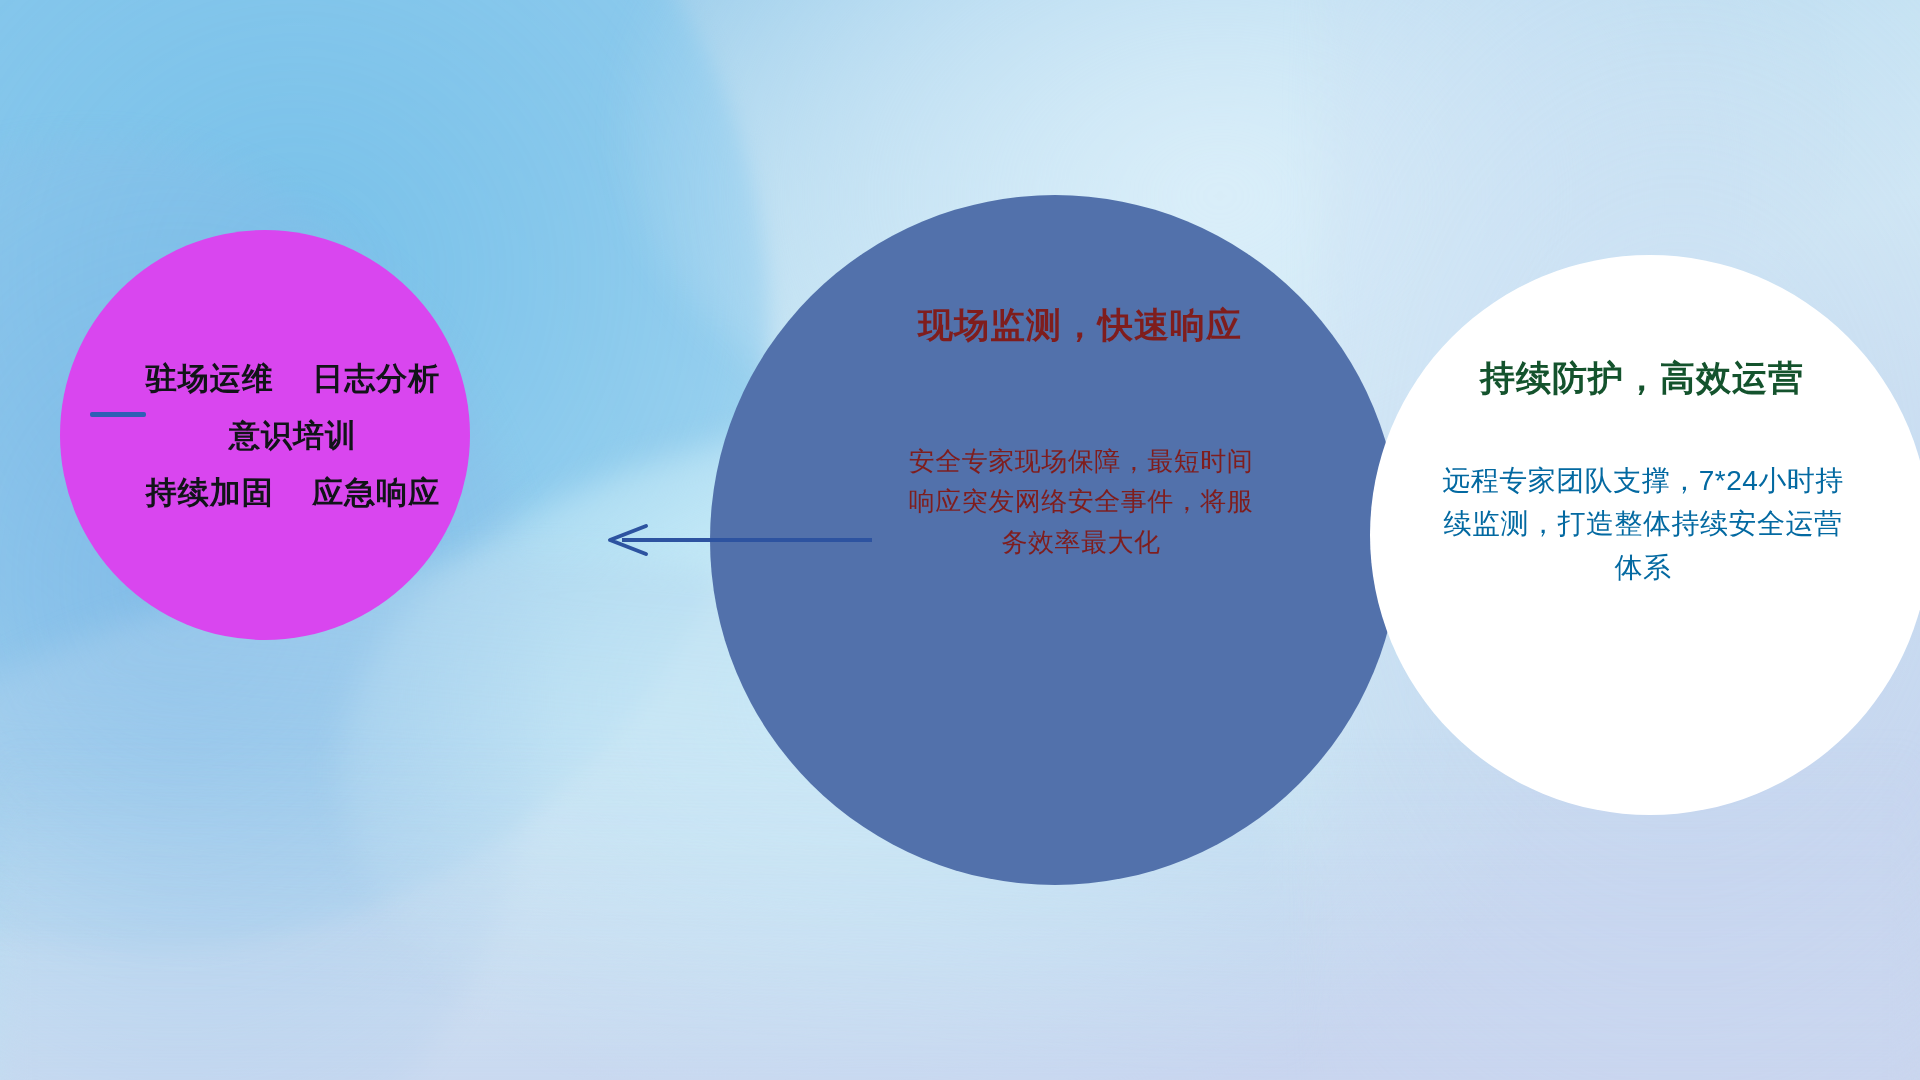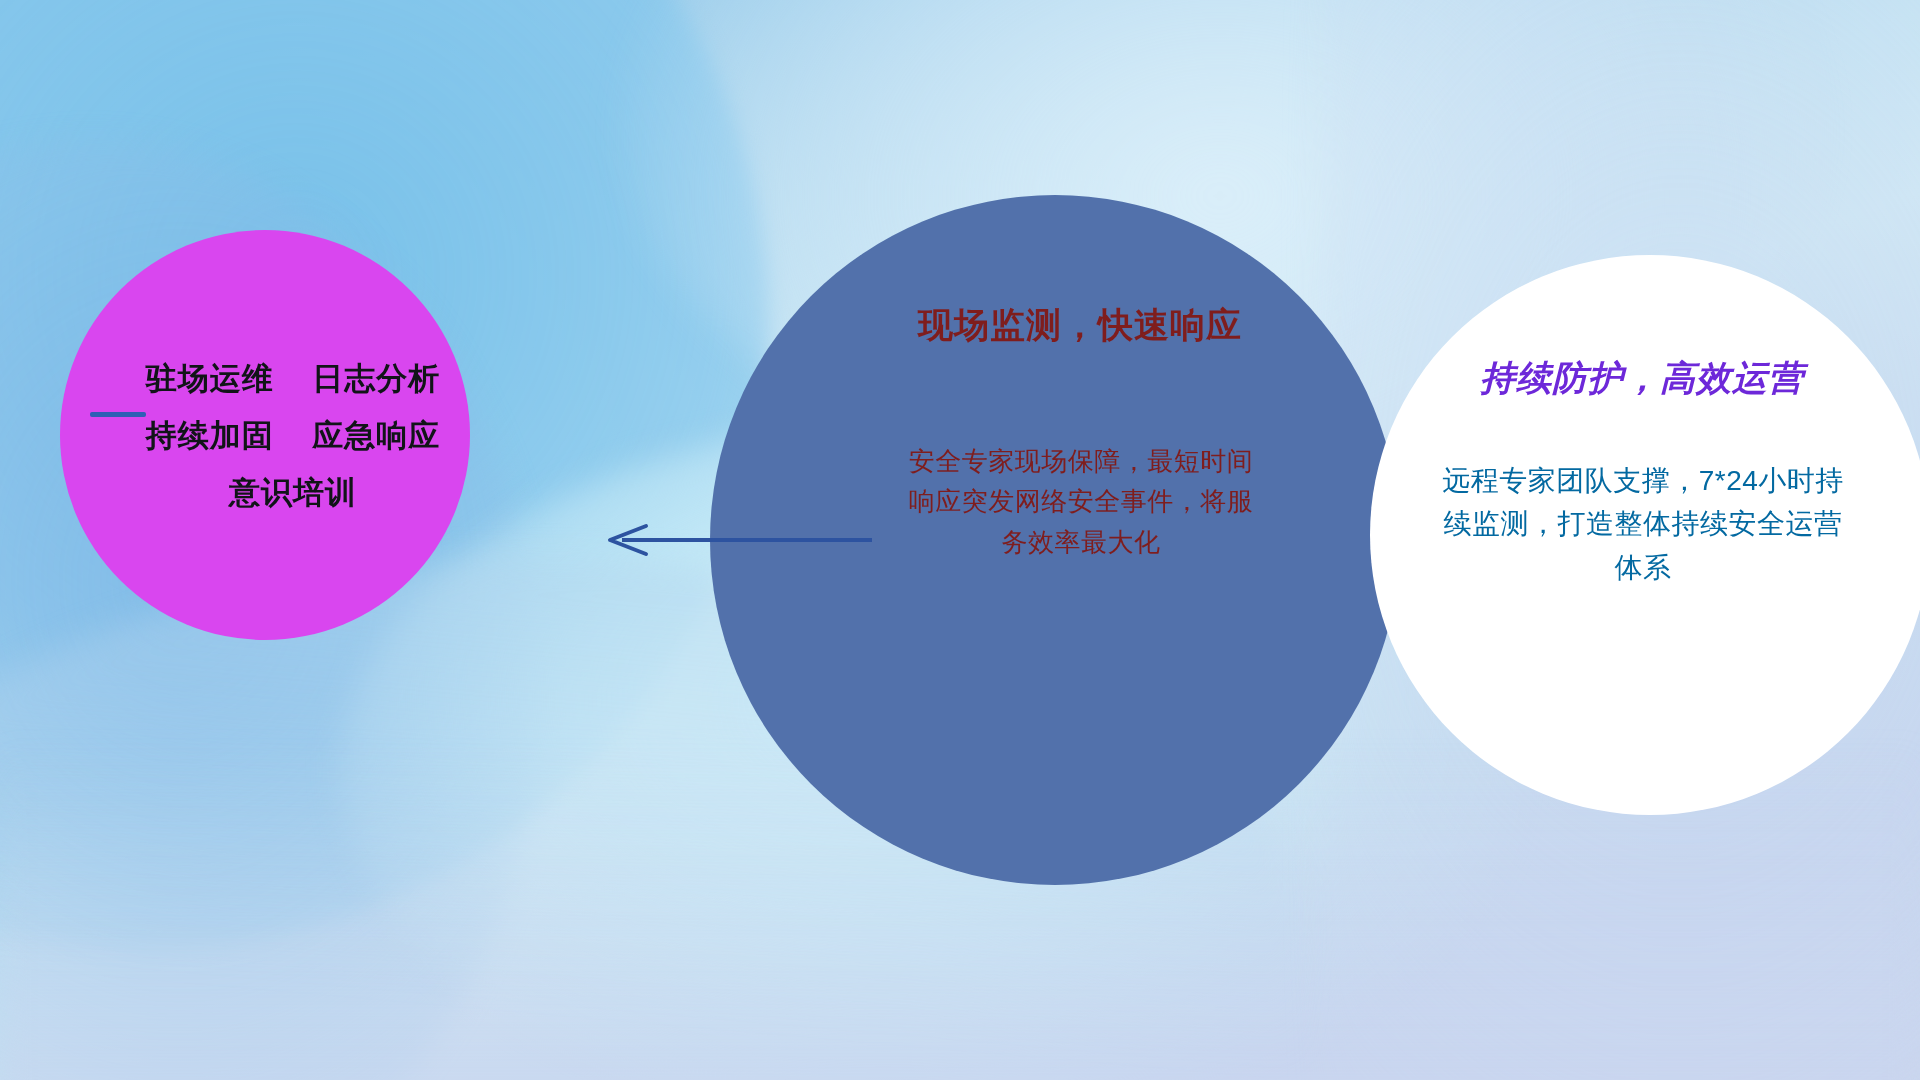--- a/index.html
+++ b/index.html
@@ -172,25 +172,24 @@
   #right-content {
     position:absolute;
     left:1370px; top:255px; width:560px; height:560px;
     z-index:7;
     display:flex; flex-direction:column;
     align-items:center;
     pointer-events:none;
   }
   .right-title {
     margin-top:100px;
-    font-size:35px; font-weight:bold; color:#6d28d9;
+    font-size:35px; font-weight:bold; color:#14532d;
     letter-spacing:1px;
     white-space:nowrap;
     margin-left:-16px;
-    font-style:italic;
   }
   .right-body {
     margin-top:57px;
     width:420px;
     margin-left:-14px;
     font-size:28px;
     line-height:1.55;
     color:#0369a1;
     text-align:center;
     letter-spacing:0.5px;
@@ -215,22 +214,22 @@
   <div class="bg-glow-center"></div>
   <div class="bg-wave"></div>
   <div class="bg-right-tint"></div>
   <div class="bg-bottom-tint"></div>
 </div>
 
 <div class="circle" id="circle-left">
   <div class="left-dash"></div>
   <div class="left-lines">
     <div class="left-line">驻场运维    日志分析</div>
+    <div class="left-line">意识培训</div>
     <div class="left-line">持续加固    应急响应</div>
-    <div class="left-line">意识培训</div>
   </div>
 </div>
 
 <div class="circle" id="circle-mid"></div>
 
 <div class="circle" id="circle-right"></div>
 
 <div id="mid-content">
   <div class="mid-title">现场监测，快速响应</div>
   <div class="mid-body">安全专家现场保障，最短时间响应突发网络安全事件，将服务效率最大化</div>

